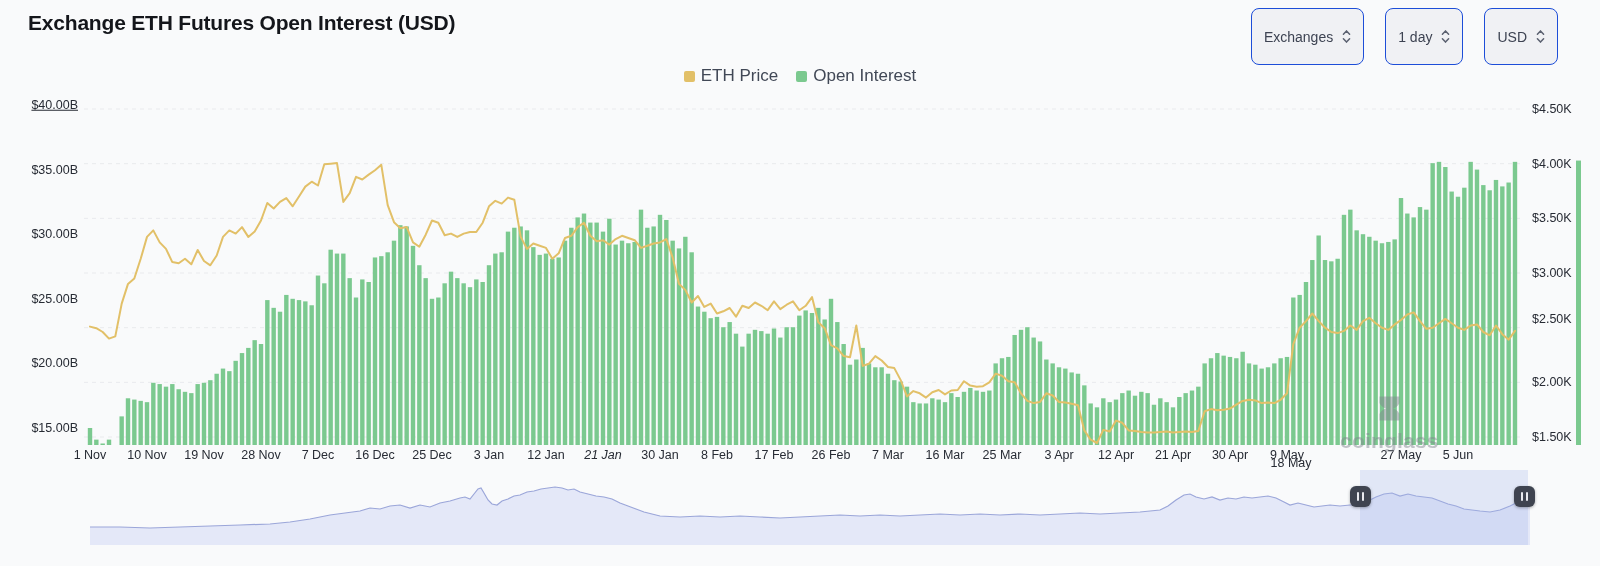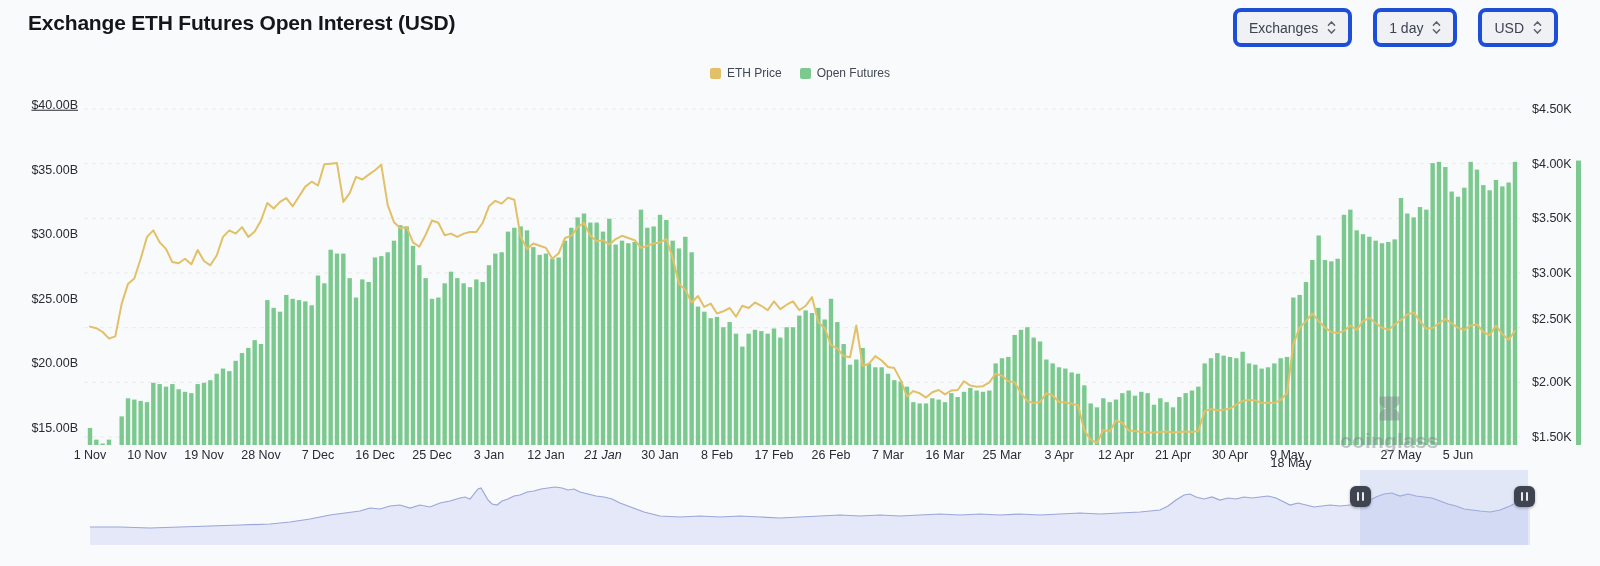--- a/index.html
+++ b/index.html
@@ -8,29 +8,29 @@
     background:#f9fafb;
     font-family:"Liberation Sans", sans-serif;
     -webkit-font-smoothing:antialiased;
   }
   .page-title{
     position:absolute;left:28px;top:11px;
     font-size:21px;font-weight:700;color:#14161b;letter-spacing:-0.2px;
   }
   .controls{position:absolute;top:8px;right:42px;display:flex;gap:21px;}
   .ctrl-btn{
-    height:31px;padding:0 12px;display:flex;align-items:center;gap:9px;
-    background:#f0f1f4;border:4px solid #1d4ed8;border-radius:8px;
+    height:31px;padding:12px 12px;display:flex;align-items:center;gap:9px;
+    background:#f0f1f4;border:1px solid #1d4ed8;border-radius:8px;
     font-size:14px;color:#3d4352;cursor:pointer;white-space:nowrap;justify-content:space-between;
   }
   .updown{display:block;}
   .legend{
     position:absolute;top:66px;left:0;width:100%;
     display:flex;justify-content:center;align-items:center;gap:18px;
-    font-size:12px;color:#414856;
+    font-size:17px;color:#414856;
   }
   .legend-item{display:flex;align-items:center;gap:6px;cursor:pointer;}
   .swatch{width:11px;height:11px;border-radius:2px;display:inline-block;}
   #chart-svg{position:absolute;left:0;top:0;}
   .ylab{
     position:absolute;font-size:12.5px;color:#272b34;line-height:1;
     transform:translateY(-50%);
   }
   .ylab.left{left:22px;width:56px;text-align:right;}
   .ylab.right{left:1532px;text-align:left;}
@@ -82,21 +82,21 @@
   </div>
 </div>
 
 <div class="legend">
   <div class="legend-item">
     <span class="swatch" style="background:#e2c068"></span>
     <span>ETH Price</span>
   </div>
   <div class="legend-item">
     <span class="swatch" style="background:#7bc98f"></span>
-    <span>Open Futures</span>
+    <span>Open Interest</span>
   </div>
 </div>
 
 <svg id="chart-svg" width="1600" height="566">
   <g id="grid-group">
       <line x1="84" y1="109" x2="1522" y2="109" stroke="#e9eaed" stroke-width="1" stroke-dasharray="4 4"></line>
       <line x1="84" y1="163.66666666666666" x2="1522" y2="163.66666666666666" stroke="#e9eaed" stroke-width="1" stroke-dasharray="4 4"></line>
       <line x1="84" y1="218.33333333333331" x2="1522" y2="218.33333333333331" stroke="#e9eaed" stroke-width="1" stroke-dasharray="4 4"></line>
       <line x1="84" y1="273" x2="1522" y2="273" stroke="#e9eaed" stroke-width="1" stroke-dasharray="4 4"></line>
       <line x1="84" y1="327.66666666666663" x2="1522" y2="327.66666666666663" stroke="#e9eaed" stroke-width="1" stroke-dasharray="4 4"></line>

